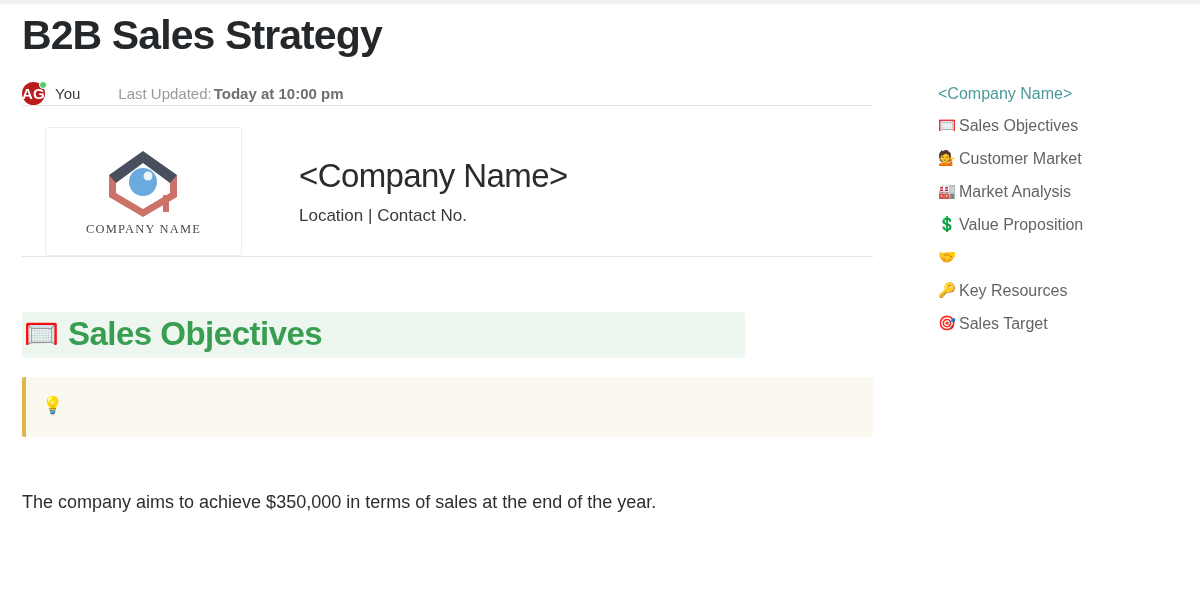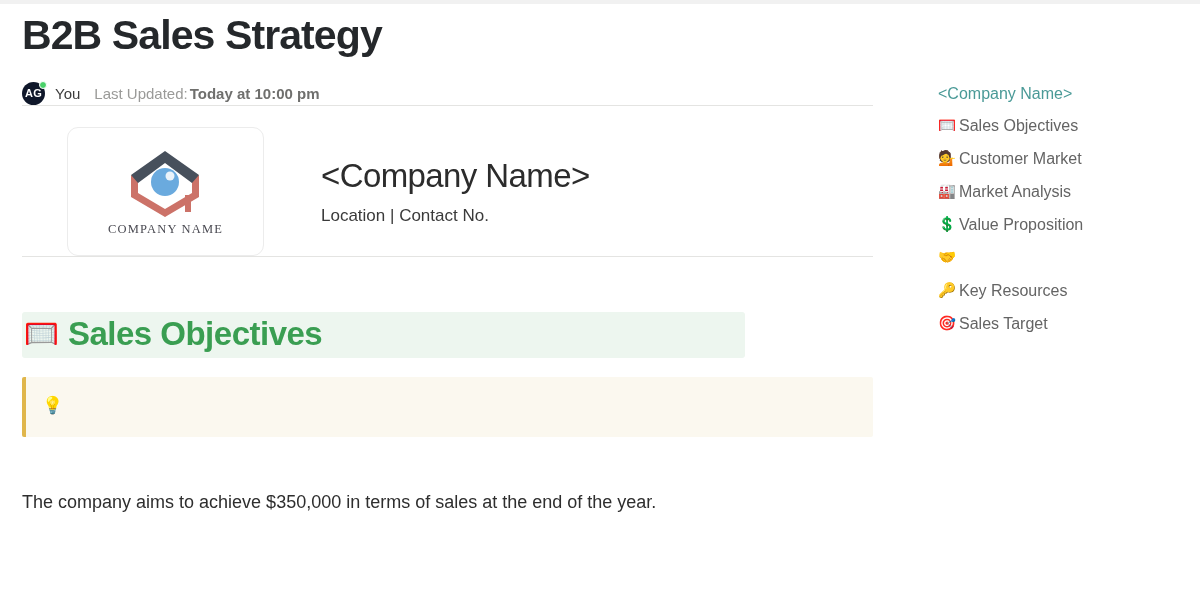--- a/index.html
+++ b/index.html
@@ -62,23 +62,23 @@
   .avatar-wrap {
     position: relative;
     width: 23px;
     height: 23px;
     flex: 0 0 auto;
   }
   .avatar {
     width: 23px;
     height: 23px;
     border-radius: 50%;
-    background: #0f172a;
+    background: #b91c1c;
     color: #ffffff;
-    font-size: 11px;
+    font-size: 15px;
     font-weight: 700;
     letter-spacing: 0.2px;
     display: flex;
     align-items: center;
     justify-content: center;
     line-height: 1;
   }
   .presence-dot {
     position: absolute;
     top: -1px;
@@ -91,21 +91,21 @@
   }
 
   .meta-you {
     font-size: 15px;
     color: #3c3c3c;
     margin-left: 10px;
   }
   .meta-updated {
     font-size: 15px;
     color: #9a9a98;
-    margin-left: 14px;
+    margin-left: 38px;
     white-space: nowrap;
   }
   .meta-updated .meta-when {
     color: #6f6f6d;
     font-weight: 600;
     margin-left: 2px;
   }
 
   hr.rule {
     border: none;
@@ -121,27 +121,27 @@
     display: flex;
     align-items: center;
     margin-top: 20px;
     height: 130px;
   }
 
   .logo-card {
     width: 197px;
     height: 129px;
     border: 1px solid #ececec;
-    border-radius: 11px;
+    border-radius: 3px;
     background: #ffffff;
     display: flex;
     align-items: center;
     justify-content: center;
     flex: 0 0 auto;
-    margin-left: 45px;
+    margin-left: 23px;
   }
   .logo-inner {
     display: flex;
     flex-direction: column;
     align-items: center;
   }
   .logo-wordmark {
     font-family: "Liberation Serif", serif;
     font-size: 12.5px;
     letter-spacing: 1.2px;

